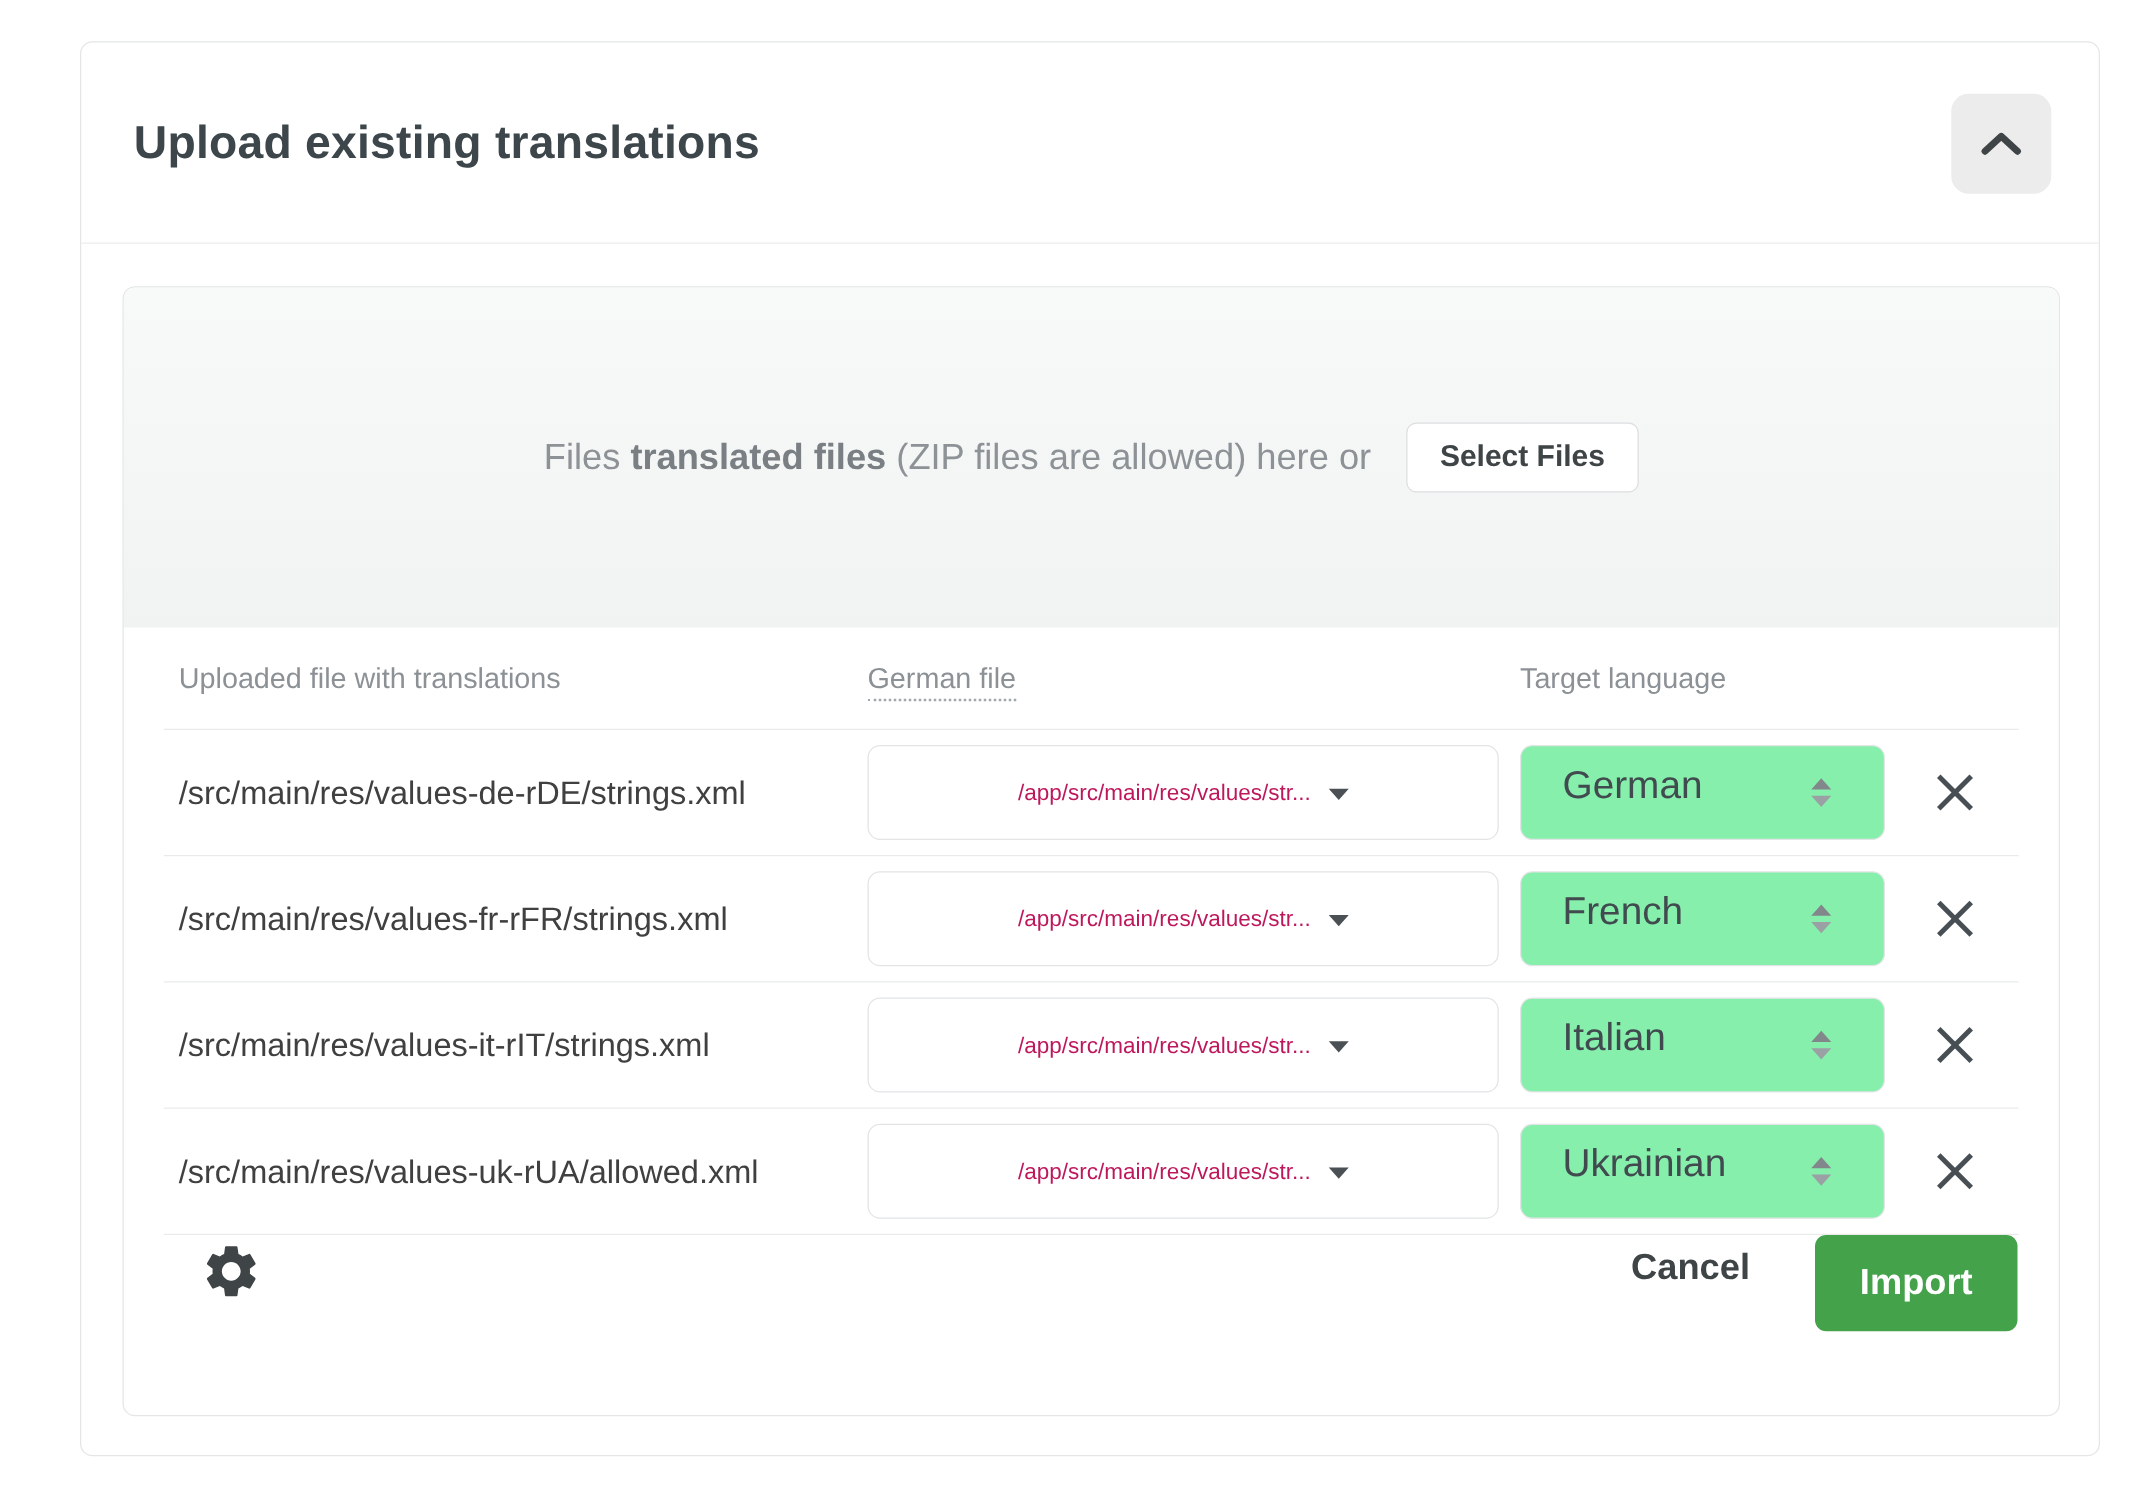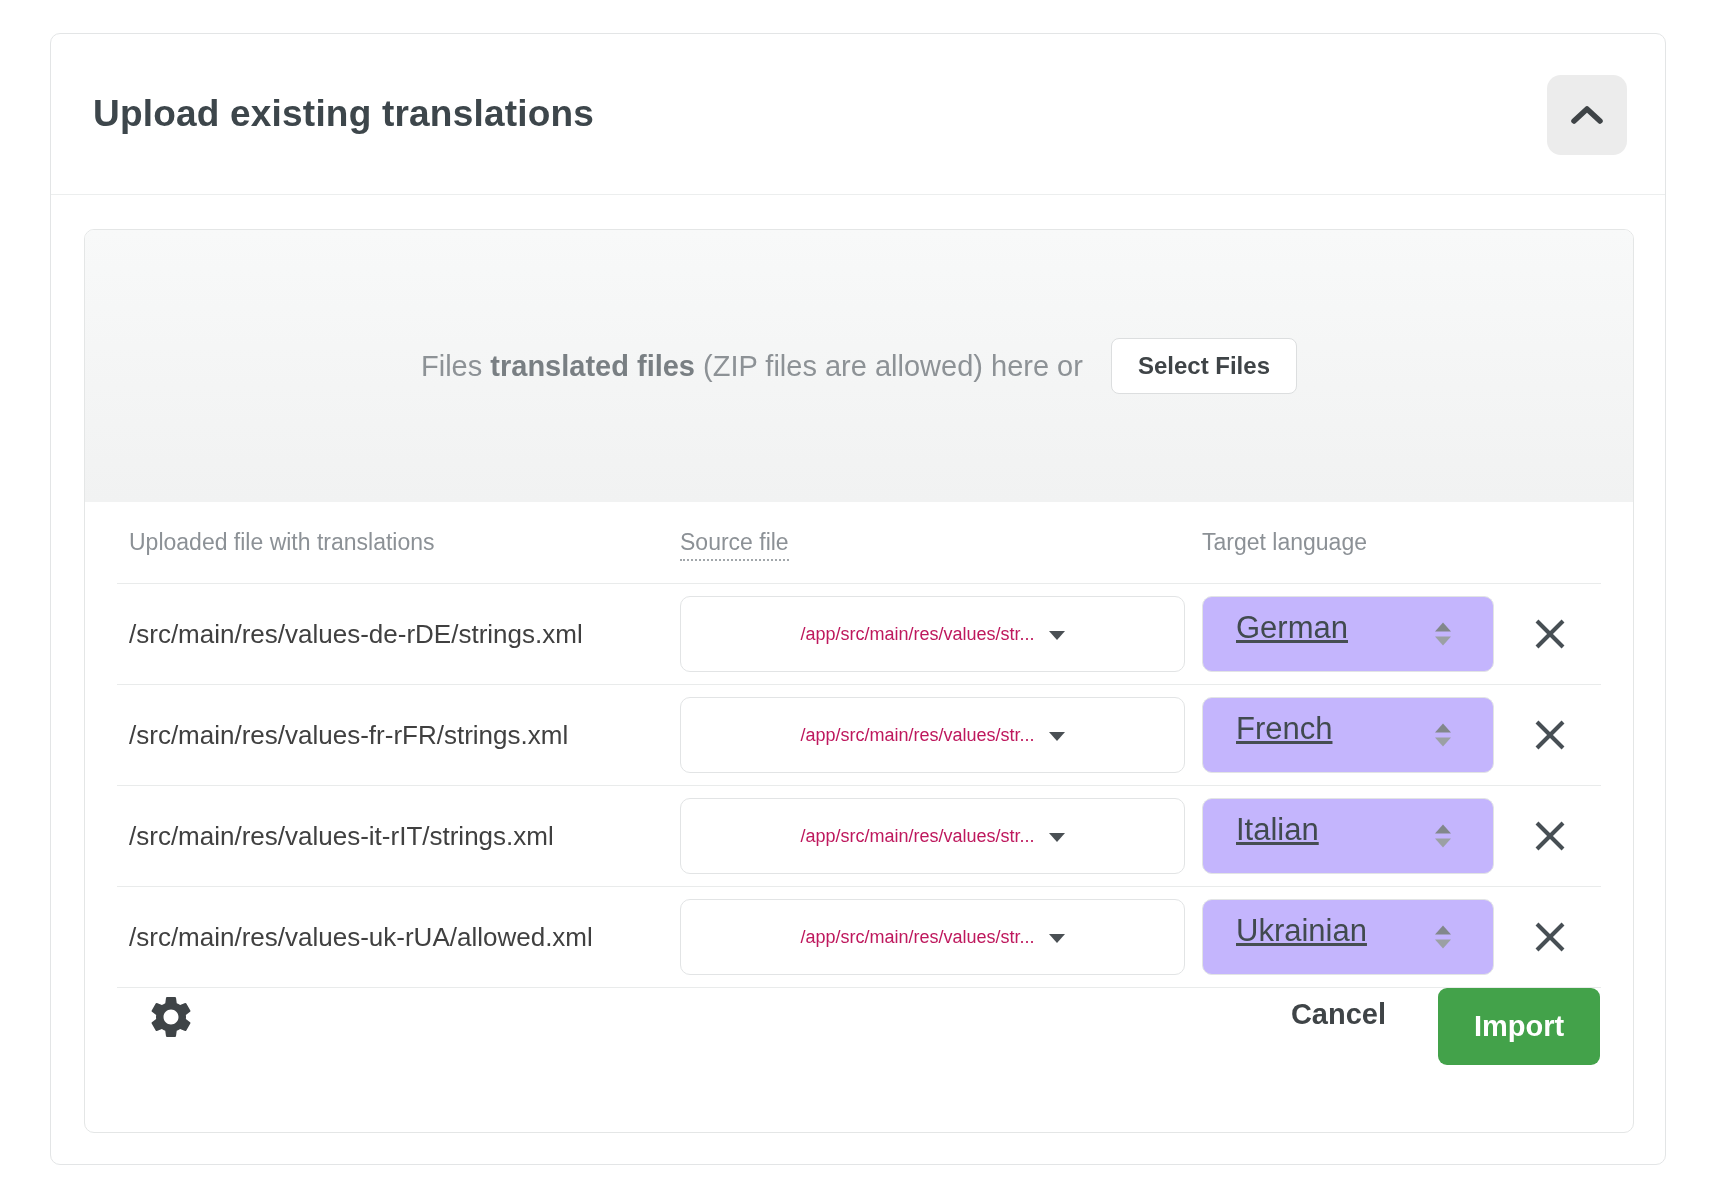--- a/index.html
+++ b/index.html
@@ -1,20 +1,20 @@
 <!DOCTYPE html>
 <html><head>
 <meta charset="utf-8">
 <style>
   * { margin: 0; padding: 0; box-sizing: border-box; }
   html, body { width: 1716px; height: 1200px; background: #ffffff; overflow: hidden; }
   body { font-family: "Liberation Sans", "DejaVu Sans", sans-serif; color: #464e52; }
 
   .card {
-    position: absolute; left: 50px; top: 33px; width: 1616px; height: 1132px;
+    position: absolute; left: 64px; top: 33px; width: 1616px; height: 1132px;
     background: #ffffff; border: 1px solid #e3e5e6; border-radius: 10px;
   }
 
   
   .card-header {
     position: relative; height: 161px; border-bottom: 1px solid #eceeee;
     display: flex; align-items: center; padding: 0 38px 0 42px;
   }
   .page-title { font-size: 37px; font-weight: 700; color: #3d464b; letter-spacing: 0.2px; }
   .collapse-btn {
@@ -61,23 +61,23 @@
     border-radius: 10px; display: flex; align-items: center; justify-content: center;
     gap: 14px; cursor: pointer;
   }
   .dropdown .dd-label { font-size: 18px; color: #be185d; white-space: nowrap; }
   .caret-down {
     width: 0; height: 0; border-left: 8px solid transparent; border-right: 8px solid transparent;
     border-top: 9px solid #4a5054; margin-top: 3px;
   }
 
   .select {
-    width: 292px; height: 76px; background: #c4b5fd; border: 1px solid #e2e4e5;
+    width: 292px; height: 76px; background: #86efac; border: 1px solid #e2e4e5;
     border-radius: 10px; display: flex; align-items: center; cursor: pointer;
-    padding: 0 47px 12px 33px; position: relative; text-decoration: underline;
+    padding: 0 47px 12px 33px; position: relative;
   }
   .select .sel-label { font-size: 31px; color: #414a4f; }
   .updown { position: absolute; right: 42px; top: 50%; transform: translateY(-50%);
     display: flex; flex-direction: column; gap: 5px; align-items: center; }
   .tri-up { width: 0; height: 0; border-left: 8px solid transparent; border-right: 8px solid transparent;
     border-bottom: 9px solid #82878b; }
   .tri-down { width: 0; height: 0; border-left: 8px solid transparent; border-right: 8px solid transparent;
     border-top: 9px solid #9ba0a4; }
 
   .remove-btn { background: none; border: none; cursor: pointer; padding: 6px; line-height: 0; }
@@ -118,21 +118,21 @@
     <div class="dropzone">
       <span class="dz-text"><span>Files </span><b>translated files</b><span> (ZIP files are allowed) here or</span></span>
       <button class="btn-select">Select Files</button>
     </div>
 
     <div class="table">
 
       <div class="thead">
         <div class="col1 th">Uploaded file with translations</div>
         <div class="col2 th">
-          <span class="dotted-help">Source file</span>
+          <span class="dotted-help">German file</span>
         </div>
         <div class="col3 th">Target language</div>
         <div class="col4"></div>
       </div>
 
       <div class="trow">
         <div class="col1 filepath">/src/main/res/values-de-rDE/strings.xml</div>
         <div class="col2">
           <div class="dropdown">
             <span class="dd-label">/app/src/main/res/values/str...</span>

